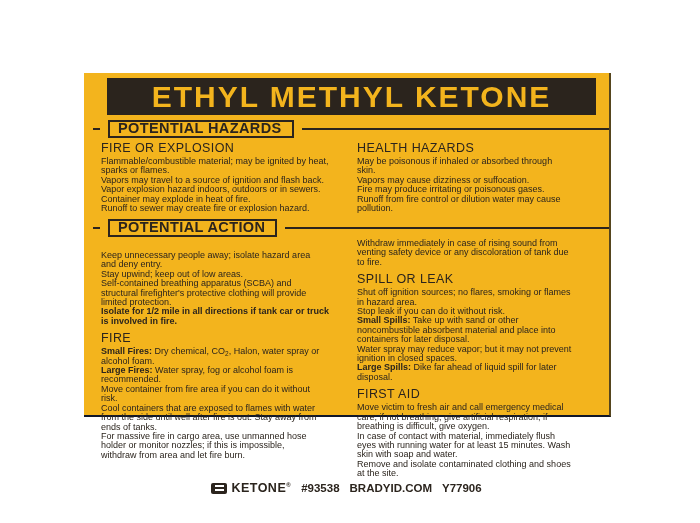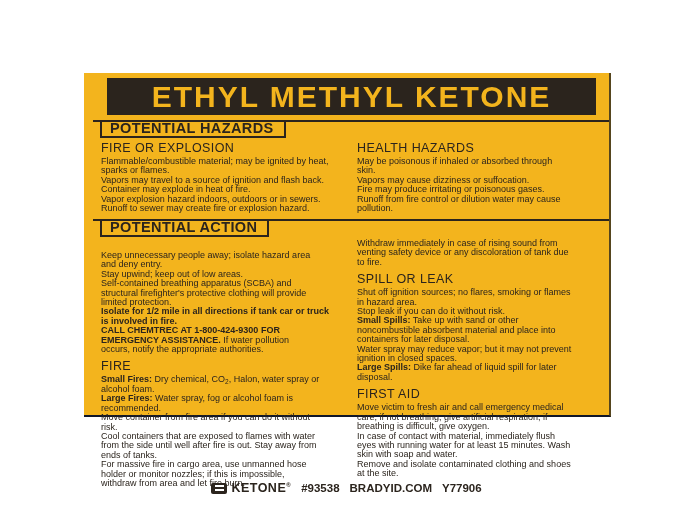--- a/index.html
+++ b/index.html
@@ -31,21 +31,21 @@
     display:flex;align-items:center;justify-content:center;
   }
   .title-text{
     color:var(--label-yellow);
     font-weight:bold;font-size:30px;letter-spacing:2px;
     white-space:nowrap;line-height:1;padding-top:1px;
   }
   
   .banner{
     position:absolute;left:9px;right:0;height:18px;
-    display:flex;align-items:flex-start;
+    display:flex;align-items:center;gap:8px;
   }
   .banner .tick{width:7px;border-top:2px solid var(--ink);}
   .banner .hbox{
     border:2px solid var(--ink);
     display:flex;align-items:center;
     height:18px;box-sizing:border-box;
     padding:0 10px 1px 8px;
   }
   .banner .hbox span{
     font-weight:bold;font-size:14.5px;letter-spacing:0.4px;
@@ -100,22 +100,22 @@
     <div class="rule"></div>
   </div>
 
   <div class="block fe">
     <div class="section">
       <div class="sec-heading">FIRE OR EXPLOSION</div>
       <div>
           <p class="para"><span>Flammable/combustible material; may be ignited by heat,
 sparks or flames.</span></p>
           <p class="para"><span>Vapors may travel to a source of ignition and flash back.</span></p>
+          <p class="para"><span>Vapor explosion hazard indoors, outdoors or in sewers.</span></p>
           <p class="para"><span>Container may explode in heat of fire.</span></p>
-          <p class="para"><span>Vapor explosion hazard indoors, outdoors or in sewers.</span></p>
           <p class="para"><span>Runoff to sewer may create fire or explosion hazard.</span></p>
         </div>
     </div>
   </div>
 
   <div class="block hh">
     <div class="section">
       <div class="sec-heading">HEALTH HAZARDS</div>
       <div>
           <p class="para"><span>May be poisonous if inhaled or absorbed through
@@ -140,23 +140,20 @@
     <div class="section">
       <div>
           <p class="para"><span>Keep unnecessary people away; isolate hazard area
 and deny entry.</span></p>
           <p class="para"><span>Stay upwind; keep out of low areas.</span></p>
           <p class="para"><span>Self-contained breathing apparatus (SCBA) and
 structural firefighter's protective clothing will provide
 limited protection.</span></p>
           <p class="para"><span style="font-weight: bold;">Isolate for 1/2 mile in all directions if tank car or truck
 is involved in fire.</span></p>
-          <p class="para"><span style="font-weight: bold;">CALL CHEMTREC AT 1-800-424-9300 FOR
-EMERGENCY ASSISTANCE.</span><span> If water pollution
-occurs, notify the appropriate authorities.</span></p>
         </div>
     </div>
     <div class="section gap">
       <div class="sec-heading">FIRE</div>
       <div>
           <p class="para"><span style="font-weight: bold;">Small Fires:</span><span> Dry chemical, CO</span><sub>2</sub><span>, Halon, water spray or
 alcohol foam.</span></p>
           <p class="para"><span style="font-weight: bold;">Large Fires:</span><span> Water spray, fog or alcohol foam is
 recommended.</span></p>
           <p class="para"><span>Move container from fire area if you can do it without

